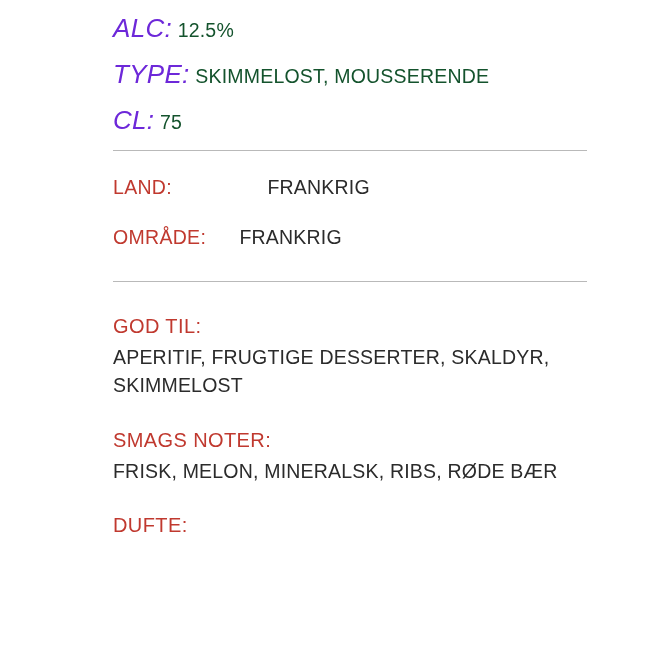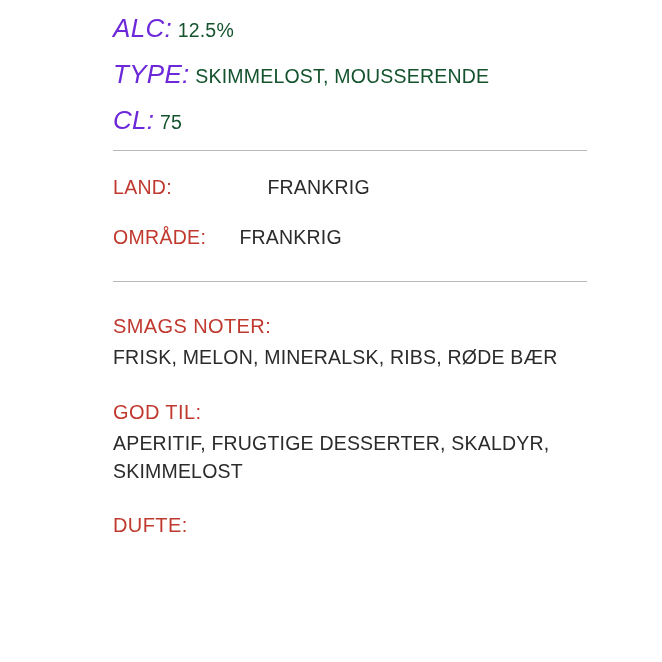--- a/index.html
+++ b/index.html
@@ -147,25 +147,25 @@
       <span class="value">FRANKRIG</span>
     </div>
   </div>
 
   <div class="divider-wrap">
     <hr class="divider second">
   </div>
 
   <div class="notes-block">
     <div class="note-group">
+      <p class="note-heading">GOD TIL:</p>
+      <p class="note-text">APERITIF, FRUGTIGE DESSERTER, SKALDYR, SKIMMELOST</p>
+    </div>
+    <div class="note-group">
       <p class="note-heading">SMAGS NOTER:</p>
       <p class="note-text">FRISK, MELON, MINERALSK, RIBS, RØDE BÆR</p>
-    </div>
-    <div class="note-group">
-      <p class="note-heading">GOD TIL:</p>
-      <p class="note-text">APERITIF, FRUGTIGE DESSERTER, SKALDYR, SKIMMELOST</p>
     </div>
     <div class="note-group">
       <p class="note-heading">DUFTE:</p>
     </div>
   </div>
 
 </div>
 
 </body></html>

